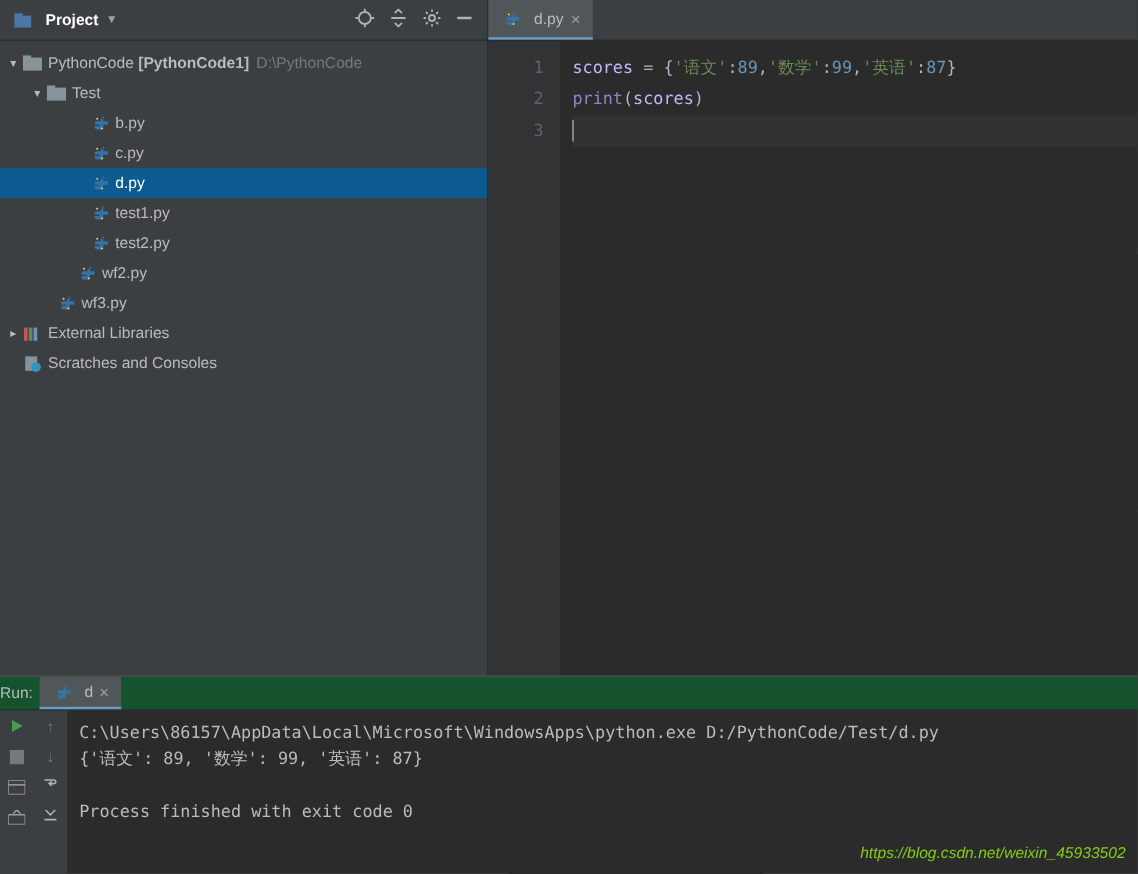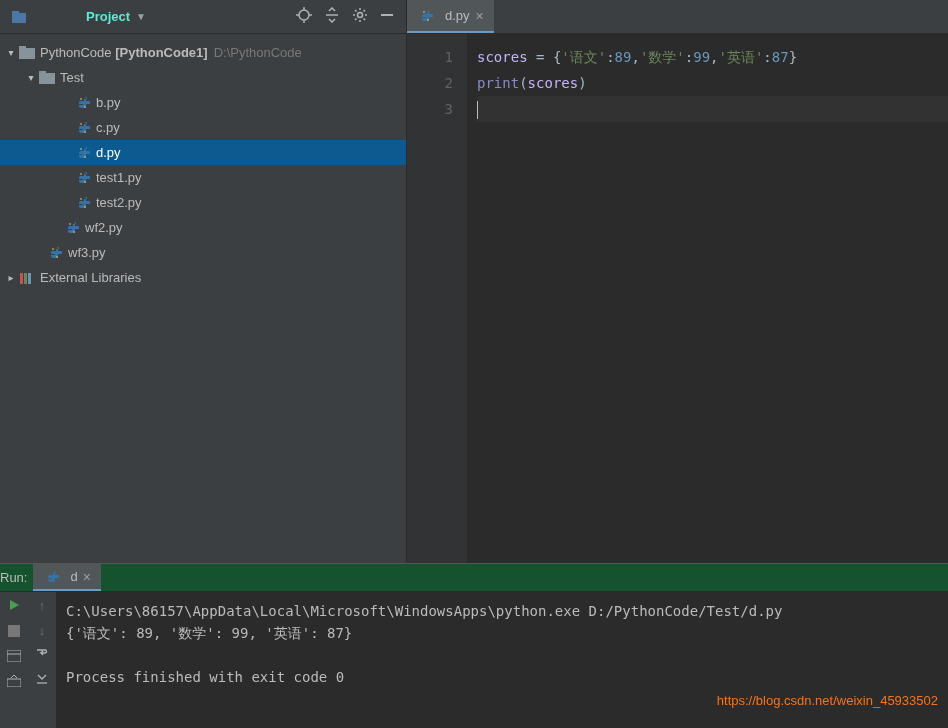--- a/index.html
+++ b/index.html
@@ -21,21 +21,21 @@
     display: flex; flex-direction: column;
   }
   .sidebar-header {
     height: 34px;
     display: flex; align-items: center;
     padding: 0 6px 0 10px;
     border-bottom: 1px solid #2b2b2b;
     background: #3c3f41;
   }
   .sidebar-title-wrap { display:flex; align-items:center; gap:6px; flex:1; }
-  .sidebar-title { font-weight:bold; color:#5eead4;margin-left:48px; }
+  .sidebar-title { font-weight:bold; color:#ffffff; }
   .dropdown-arrow { font-size:10px; color:#9aa0a6; }
   .toolbar-icons { display:flex; align-items:center; gap:12px; padding-right:6px; }
   .toolbar-icons span { color:#afb1b3; cursor:pointer; }
   .tree { flex:1; padding-top:6px; overflow:hidden; }
   .tree-row {
     display:flex; align-items:center; height:25px;
     cursor:pointer; white-space:nowrap;
   }
   .tree-row.selected { background:#0d5a91; }
   .expander { width:14px; text-align:center; font-size:10px; color:#bbbbbb; }
@@ -100,22 +100,22 @@
   .run-gutter-two { display:flex; }
   .run-gutter-c1 { width:28px; display:flex; flex-direction:column; align-items:center; gap:10px; padding-top:6px;}
   .run-gutter-c2 { width:28px; display:flex; flex-direction:column; align-items:center; gap:10px; padding-top:6px;}
   .run-output {
     flex:1; background:#2b2b2b; color:#bbbbbb;
     font-family:Consolas, monospace; font-size:14px;
     padding:8px 10px; white-space:pre; line-height:22px;
     position:relative;
   }
   .watermark {
-    position:absolute; right:10px; bottom:16px;
-    color:#f97316; font-family:"Segoe UI",Arial; font-size:13px;
+    position:absolute; right:10px; bottom:6px;
+    color:#84cc16; font-family:"Segoe UI",Arial; font-size:13px;font-style:italic;
   }
   .play { color:#499c54; }
 </style>
 </head>
 <body>
 
 <div class="top-area">
   <div class="sidebar">
     <div class="sidebar-header">
       <div class="sidebar-title-wrap">
@@ -268,20 +268,30 @@
         <span class="icon lib-icon">
           <svg width="16" height="14">
               <rect x="1" y="2" width="3" height="11" fill="#c75450"></rect>
               <rect x="5" y="2" width="3" height="11" fill="#6a8759"></rect>
               <rect x="9" y="2" width="3" height="11" fill="#6897bb"></rect>
             </svg>
         </span>
         <span class="node-label">External Libraries</span>
       </div>
 
+      <div class="tree-row" style="padding-left:4px">
+        <span class="expander empty">▸</span>
+        <span class="icon scratch-icon">
+          <svg width="16" height="14">
+              <rect x="2" y="1" width="10" height="12" fill="#87939a"></rect>
+              <circle cx="11" cy="10" r="4" fill="#3592c4"></circle>
+            </svg>
+        </span>
+        <span class="node-label">Scratches and Consoles</span>
+      </div>
     </div>
   </div>
 
   <div class="editor-area">
     <div class="editor-tabs">
       <div class="editor-tab">
         <span class="icon file-icon">
           <svg width="14" height="14" viewBox="0 0 14 14">
               <path d="M6 1h2c2 0 2 1 2 2v2H5c-2 0-2 1-2 2v1h4v1H3c0 2 0 3 3 3h2c2 0 2-1 2-2V8h5c0-2 0-3-3-3H8V3h3c0-2 0-2-2-2z" fill="#3572a5"></path>
               <circle cx="5" cy="3" r="0.8" fill="#ffd94a"></circle>

